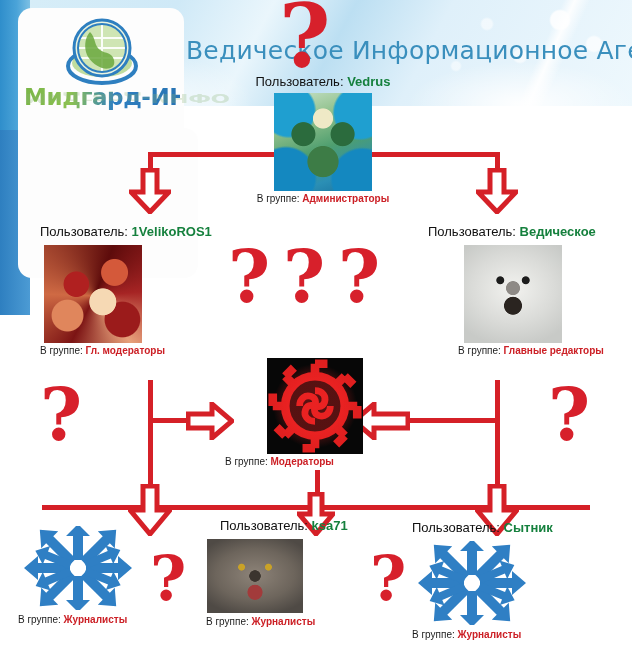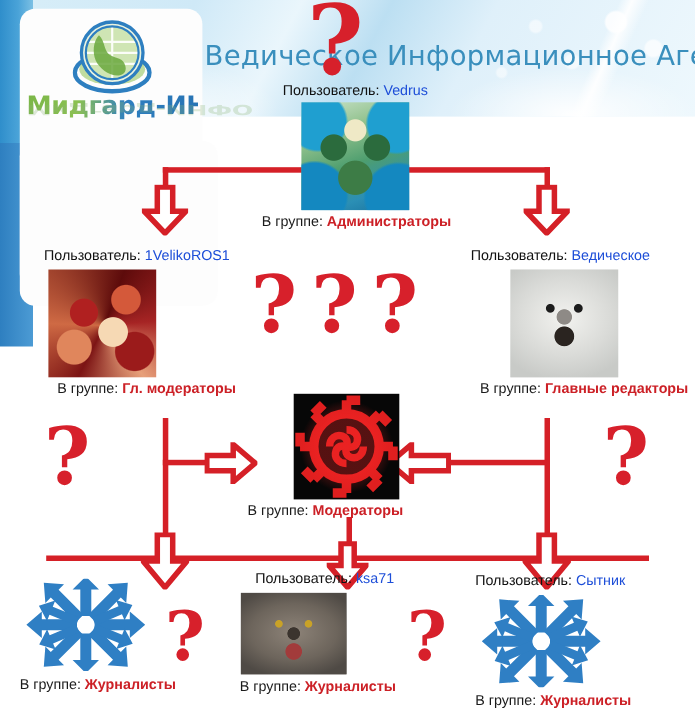--- a/index.html
+++ b/index.html
@@ -79,26 +79,26 @@
     transform: scaleY(-.55); transform-origin: top center;
     white-space: nowrap; letter-spacing: -.4px;
   }
 
   
   .node { position: absolute; }
   .node .label {
     font-size: 13px; color: #111; white-space: nowrap;
     font-family: "Liberation Sans", sans-serif;
   }
-  .node .label .uname { font-weight: normal; color: #1d4ed8; }
+  .node .label .uname { font-weight: bold; color: #15803d; }
   .node .avatar {
     border: 0; display: block; overflow: hidden; position: relative;
   }
   .node .group {
-    font-size: 13px; color: #1b1b1b; white-space: nowrap; margin-top: 2px;
+    font-size: 10px; color: #1b1b1b; white-space: nowrap; margin-top: 2px;
   }
   .node .group .gname { color: #cc2026; font-weight: bold; }
 
   
   .av-vedrus {
     background:
       radial-gradient(circle at 50% 26%, #efe9c6 0 11%, rgba(0,0,0,0) 12%),
       radial-gradient(circle at 30% 42%, #2b6b3d 0 13%, rgba(0,0,0,0) 14%),
       radial-gradient(circle at 70% 42%, #2b6b3d 0 13%, rgba(0,0,0,0) 14%),
       radial-gradient(circle at 50% 70%, #3d7c46 0 18%, rgba(0,0,0,0) 19%),
@@ -257,21 +257,21 @@
       <span class="gname">Администраторы</span>
     </div>
   </div>
 
   <div class="node" style="left:40px; top:224px; width:200px;">
     <div class="label">
       <span>Пользователь:</span>
       <span class="uname">1VelikoROS1</span>
     </div>
     <div class="avatar av-firebird" style="width:98px; height:98px; margin:6px 0 0 4px;"></div>
-    <div class="group" style="margin-left:12px;">
+    <div class="group" style="margin-left:0;">
       <span>В группе:</span>
       <span class="gname">Гл. модераторы</span>
     </div>
   </div>
 
   <div class="node" style="left:428px; top:224px; width:204px;">
     <div class="label">
       <span>Пользователь:</span>
       <span class="uname">Ведическое</span>
     </div>
@@ -356,33 +356,33 @@
           </g>
         </g>
       </svg>
     </div>
     <div class="group" style="margin-top:4px;">
       <span>В группе:</span>
       <span class="gname">Журналисты</span>
     </div>
   </div>
 
-  <div class="node" style="left:232px; top:518px; width:200px;">
+  <div class="node" style="left:220px; top:518px; width:200px;">
     <div class="label">
       <span>Пользователь:</span>
       <span class="uname">ksa71</span>
     </div>
     <div class="avatar av-wolfgrey" style="width:96px; height:74px; margin:6px 0 0 -13px;"></div>
     <div class="group" style="margin-top:3px; margin-left:-14px;">
       <span>В группе:</span>
       <span class="gname">Журналисты</span>
     </div>
   </div>
 
-  <div class="node" style="left:432px; top:520px; width:200px;">
+  <div class="node" style="left:412px; top:520px; width:200px;">
     <div class="label">
       <span>Пользователь:</span>
       <span class="uname">Сытник</span>
     </div>
     <div class="avatar av-journalists" style="width:120px; height:84px; margin:6px 0 0 0;">
       <svg viewBox="0 0 120 84" width="120" height="84">
         <g fill="#2f7fc4">
           <g transform="translate(60,42)">
             <g transform="rotate(0)">
                 <polygon points="8,-5 40,-5 40,-12 54,0 40,12 40,5 8,5"></polygon>

